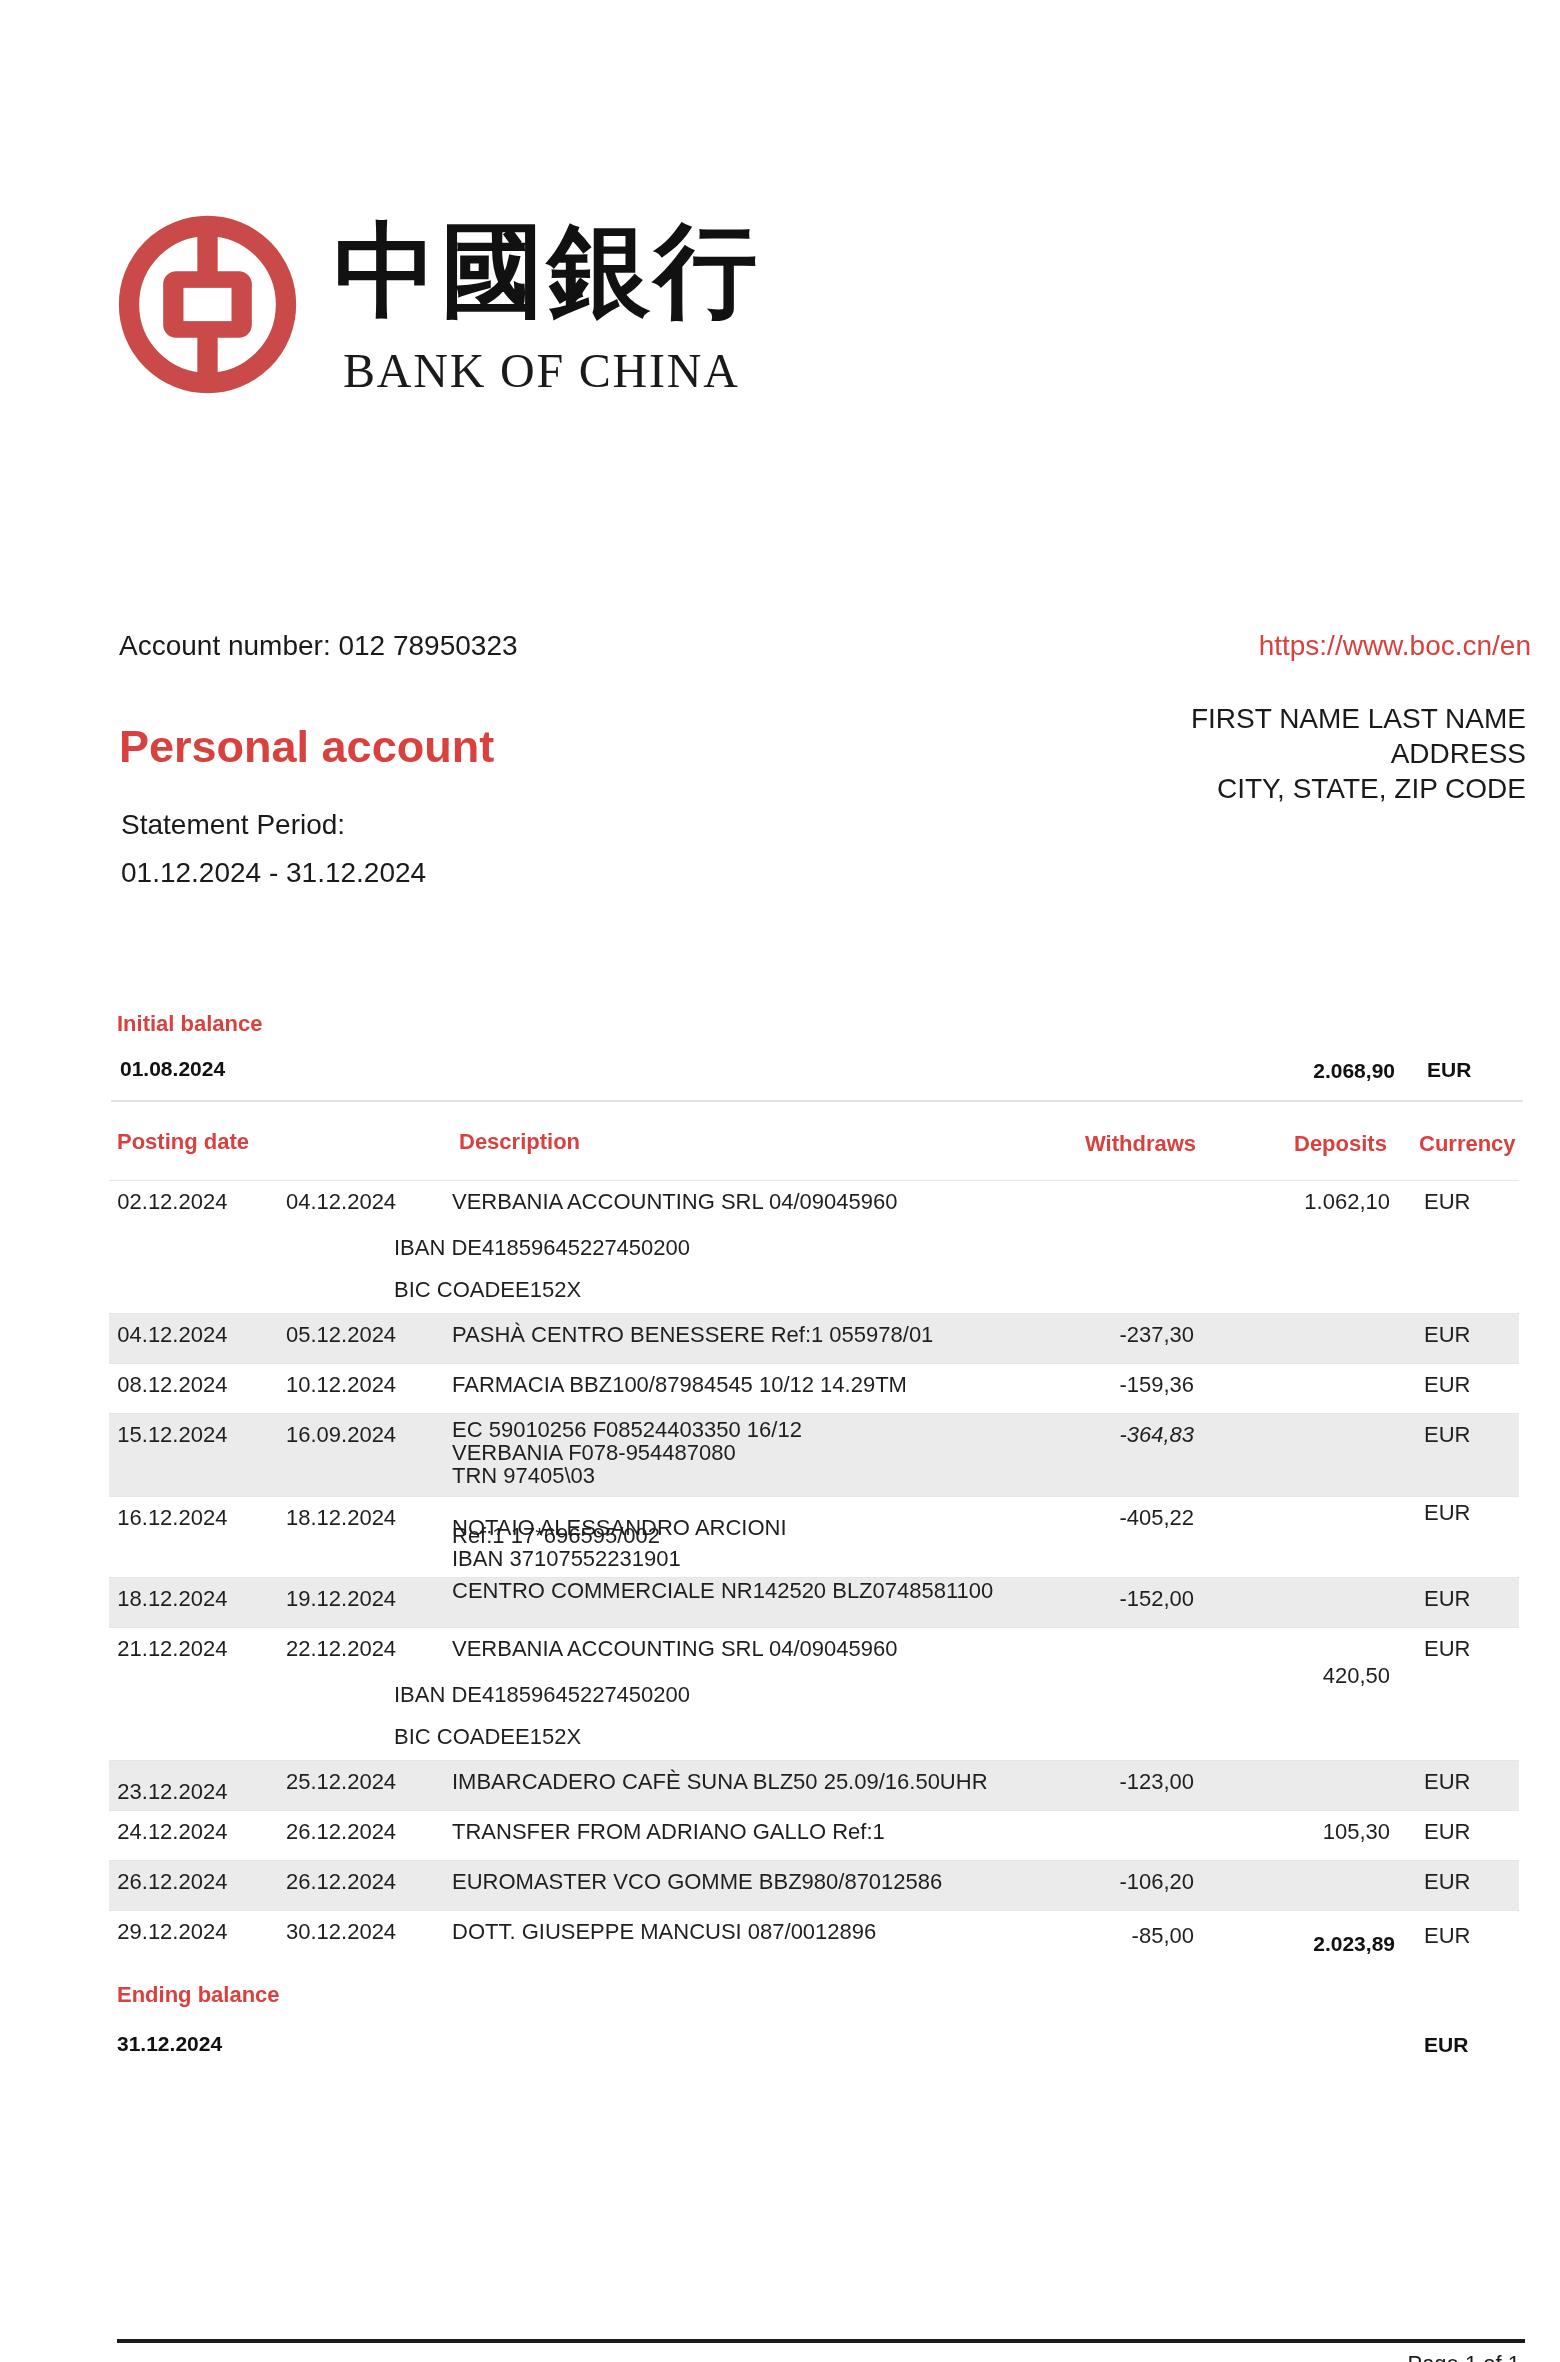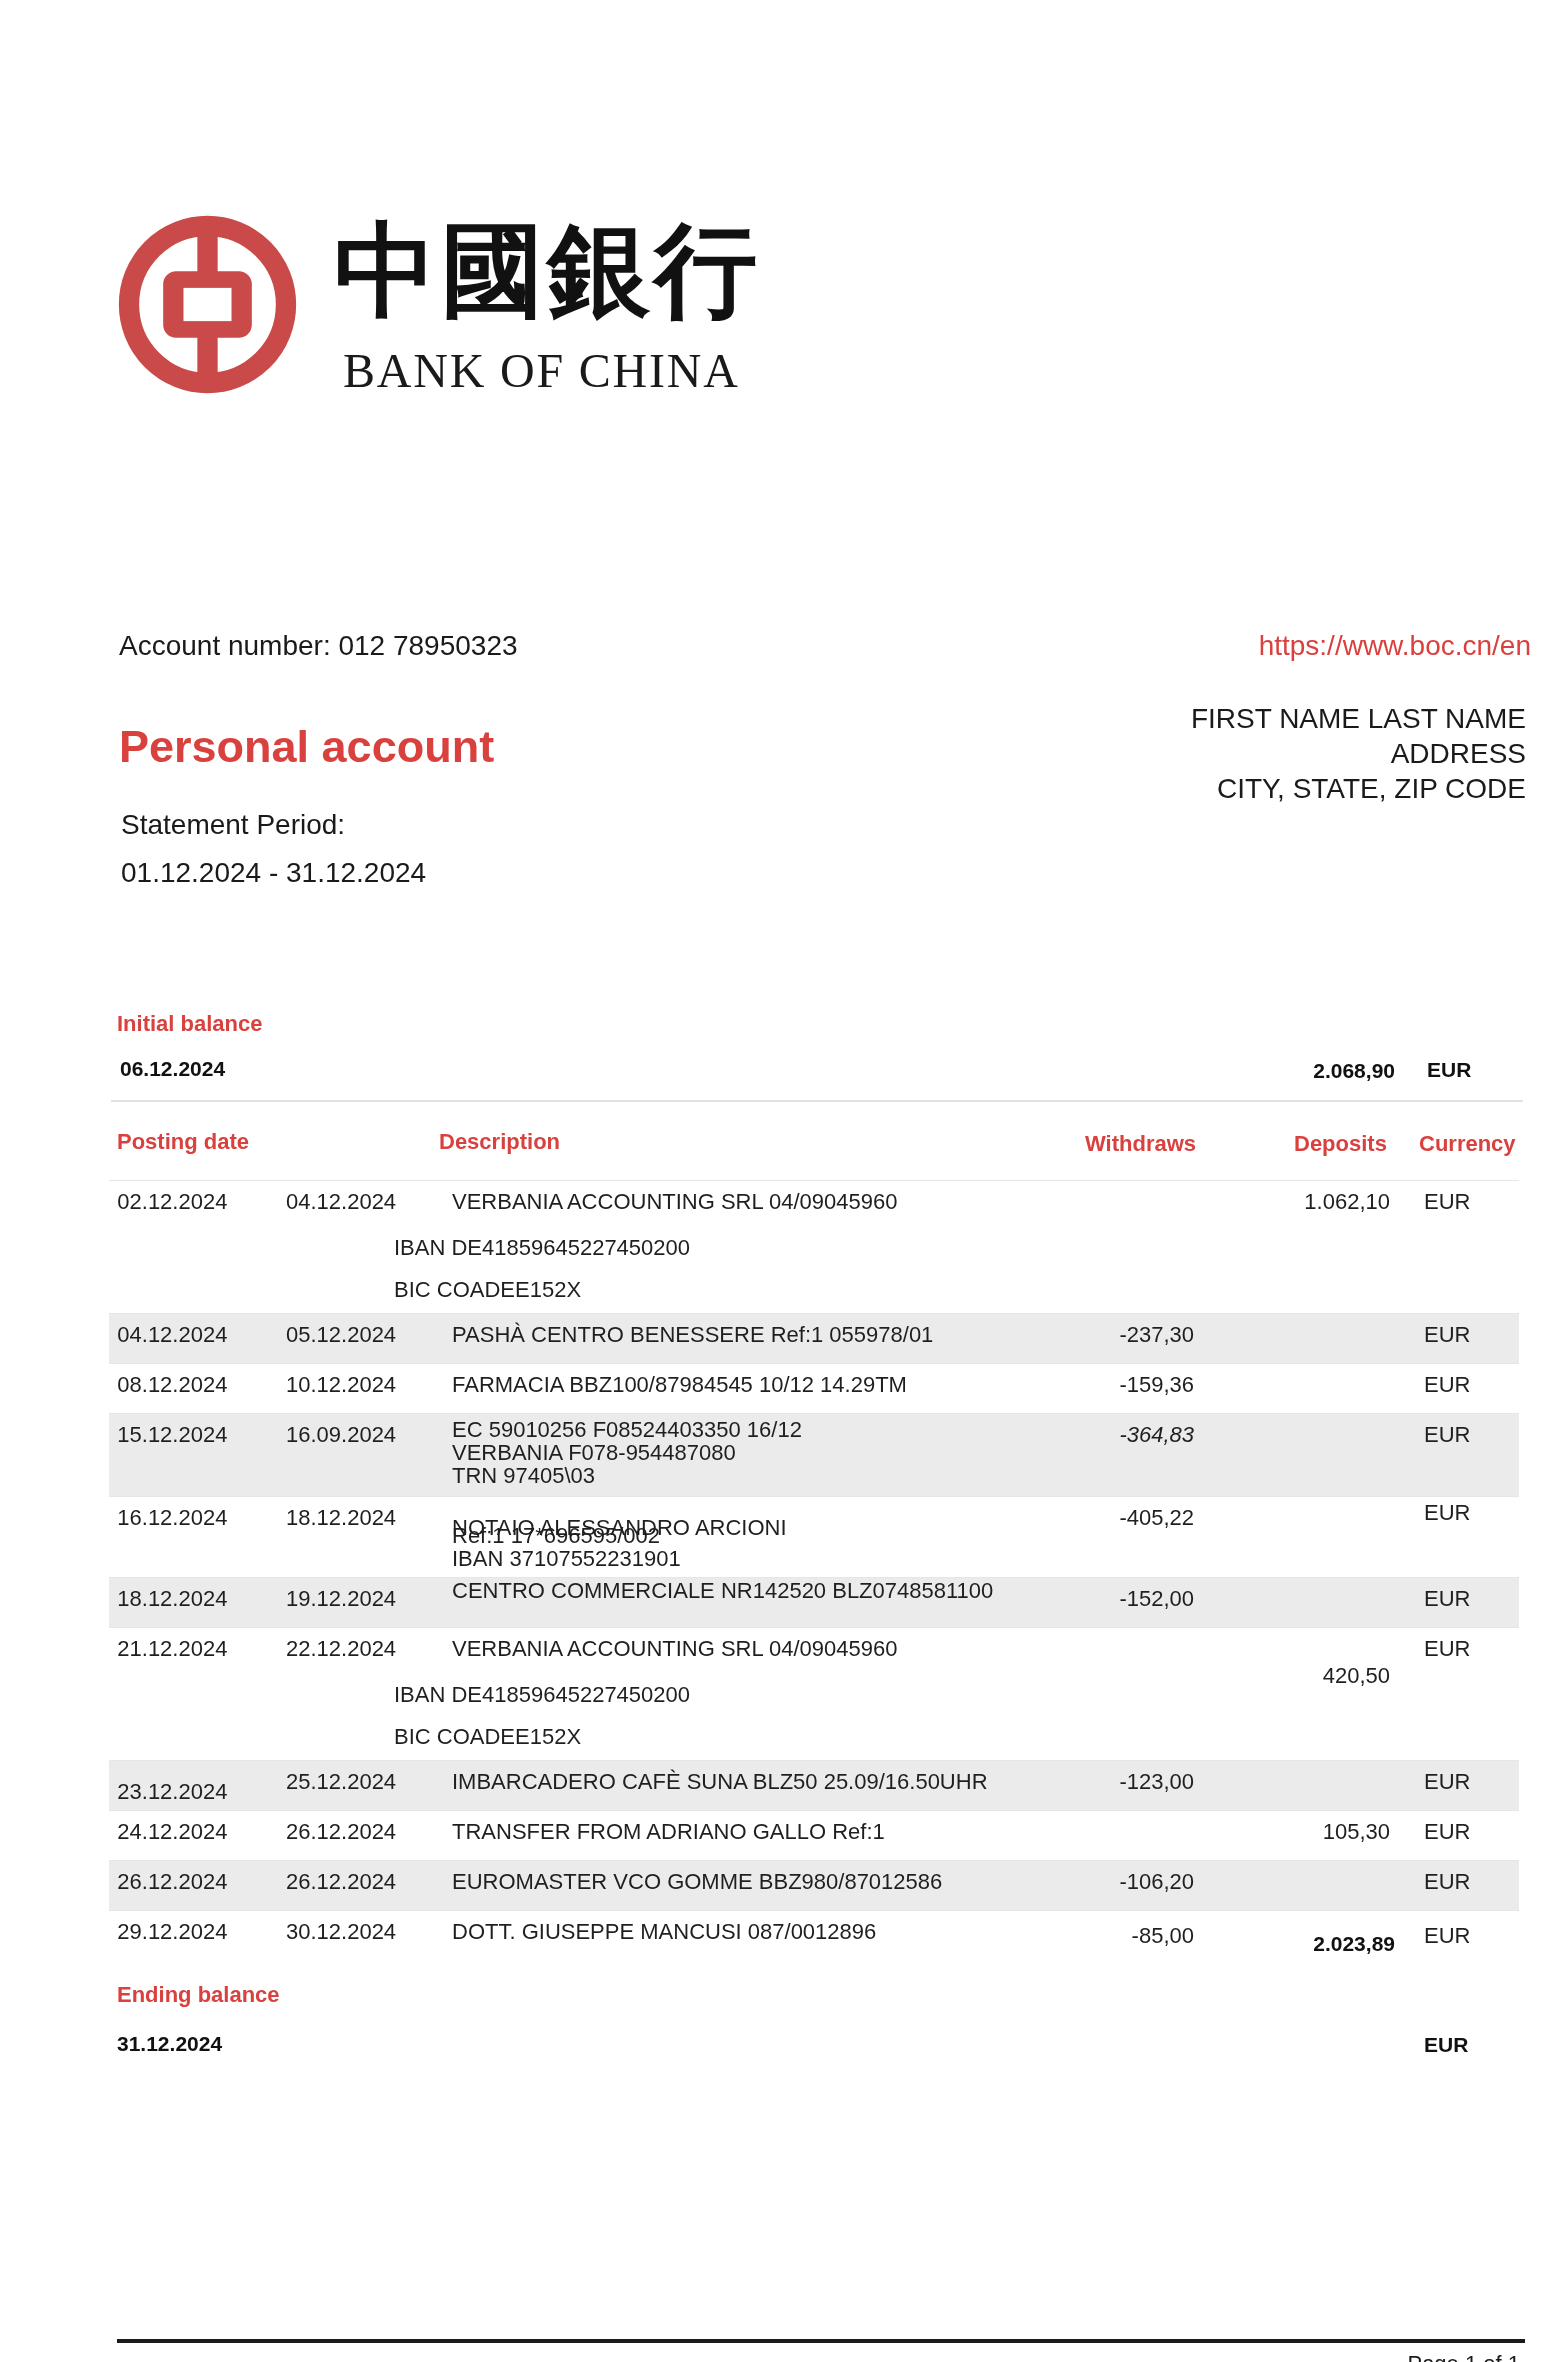--- a/index.html
+++ b/index.html
@@ -60,28 +60,28 @@
 <div class="abs title" style="left:119px; top:721px;">Personal account</div>
 
 <div class="abs t-reg right" style="right:35px; top:702px;">FIRST NAME LAST NAME</div>
 <div class="abs t-reg right" style="right:35px; top:737px;">ADDRESS</div>
 <div class="abs t-reg right" style="right:35px; top:772px;">CITY, STATE, ZIP CODE</div>
 
 <div class="abs t-reg" style="left:121px; top:808px;">Statement Period:</div>
 <div class="abs t-reg" style="left:121px; top:856px;">01.12.2024 - 31.12.2024</div>
 
 <div class="abs lbl-red" style="left:117px; top:1010px;">Initial balance</div>
-<div class="abs bold-row" style="left:120px; top:1055px;">06.12.2024</div>
+<div class="abs bold-row" style="left:120px; top:1055px;">01.08.2024</div>
 <div class="abs bold-row right" style="right:166px; top:1057px;">2.068,90</div>
 <div class="abs bold-row" style="left:1427px; top:1056px;">EUR</div>
 
 <div class="hr-light" style="left:111px; top:1100px; width:1412px;"></div>
 
 <div class="th" style="left:117px;">Posting date</div>
-<div class="th" style="left:439px;">Description</div>
+<div class="th" style="left:459px;">Description</div>
 <div class="th" style="left:1085px; top:1130px;">Withdraws</div>
 <div class="th" style="left:1294px; top:1130px;">Deposits</div>
 <div class="th" style="left:1419px; top:1130px;">Currency</div>
 
 <div id="tbody">
     <div class="row" style="height: 132px; border-top: 1.8px solid rgb(230, 230, 230);">
       <div class="c d1" style="top: 9.2px;">02.12.2024</div>
       <div class="c d2" style="top: 9.2px;">04.12.2024</div>
       <div class="c desc" style="top: 9.2px;">VERBANIA ACCOUNTING SRL   04/09045960</div>
       <div class="c extra" style="top: 55px;">IBAN  DE41859645227450200</div>

